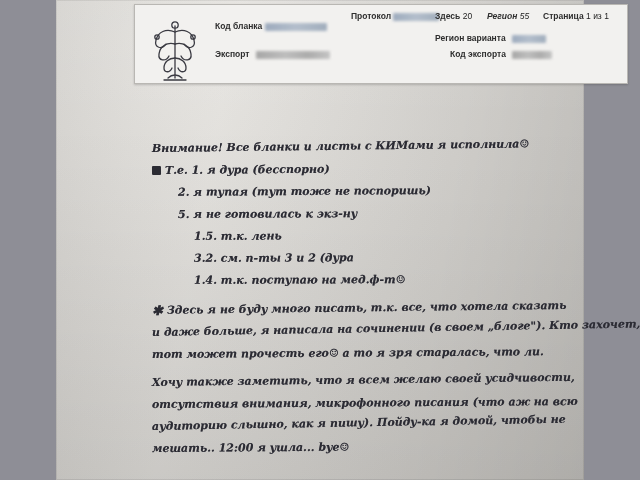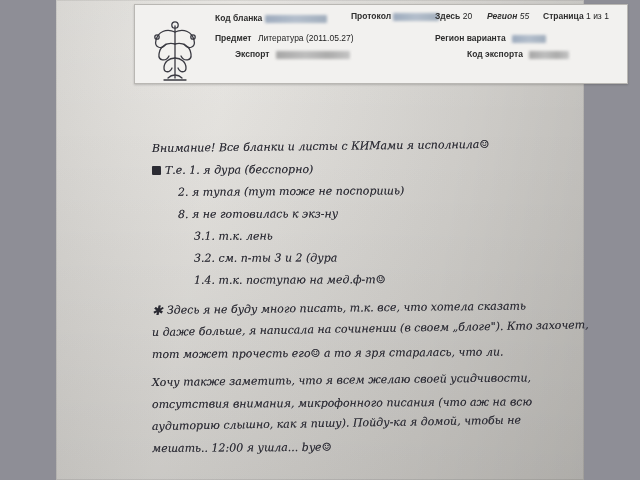--- a/index.html
+++ b/index.html
@@ -83,20 +83,21 @@
     position: absolute;
     left: 96px;
     top: 138px;
     width: 420px;
     height: 330px;
     z-index: 3;
     color: #2b2b33;
     font-family: "DejaVu Serif", serif;
     font-size: 11px;
     line-height: 22px;
+    font-weight: bold;
   }
   .hline {
     position: relative;
     white-space: nowrap;
     font-style: italic;
     transform-origin: left center;
     text-shadow: 0 0 0.6px rgba(40,40,55,0.55);
   }
   .hl-indent1 { padding-left: 26px; }
   .hl-indent2 { padding-left: 42px; }
@@ -122,21 +123,21 @@
   .r3 { transform: rotate(-1.0deg); }
   .r4 { transform: rotate(-0.2deg); }
 </style>
 </head>
 <body>
 
 <div id="sheet">
 
   <div id="form-box">
 
-    <div class="fld" style="left:80px; top:8px;">
+    <div class="fld" style="left:80px; top:16px;">
       <span class="lbl">Код бланка</span>
       <span class="redact blue" style="width:62px;"></span>
     </div>
 
     <div class="fld" style="left:216px; top:6px;">
       <span class="lbl">Протокол</span>
       <span class="redact blue" style="width:46px;"></span>
     </div>
 
     <div class="fld" style="left:300px; top:6px;">
@@ -149,36 +150,32 @@
       <span class="val">55</span>
     </div>
 
     <div class="fld" style="left:408px; top:6px;">
       <span class="lbl">Страница</span>
       <span class="val">1</span>
       <span class="val">из</span>
       <span class="val">1</span>
     </div>
 
-    <div class="fld" style="left:80px; top:28px;">
-      <span class="lbl">Предмет</span>
-      <span class="val" style="margin-left:4px;">Литература (2011.05.27)</span>
-    </div>
-
-    <div class="fld" style="left:80px; top:44px;margin-left:20px;">
+
+    <div class="fld" style="left:80px; top:44px;">
       <span class="lbl">Экспорт</span>
       <span class="redact" style="width:74px; margin-left:4px;"></span>
     </div>
 
     <div class="fld" style="left:300px; top:28px;">
       <span class="lbl">Регион варианта</span>
       <span class="redact blue" style="width:34px; margin-left:4px;"></span>
     </div>
 
-    <div class="fld" style="left:332px; top:44px;">
+    <div class="fld" style="left:315px; top:44px;">
       <span class="lbl">Код экспорта</span>
       <span class="redact" style="width:40px; margin-left:4px;"></span>
     </div>
   </div>
 
   <div id="emblem">
     <svg viewBox="0 0 62 70" width="62" height="70">
       <g stroke="#3a3a42" stroke-width="1.3" fill="none" stroke-linecap="round">
         <path d="M31 10 L31 62"></path>
         <path d="M31 16 C 22 12, 14 16, 12 24 C 10 32, 18 34, 22 28"></path>
@@ -201,24 +198,24 @@
     <div class="hline r1">
       <span>Внимание! Все бланки и листы с КИМами я исполнила</span><span class="smiley">☺</span>
     </div>
     <div class="hline r2">
       <span class="marker"></span><span>Т.е.       1. я дура (бесспорно)</span>
     </div>
     <div class="hline r2 hl-indent1">
       <span>2. я тупая (тут тоже не поспоришь)</span>
     </div>
     <div class="hline r4 hl-indent1">
-      <span>8. я не готовилась к экз-ну</span>
+      <span>5. я не готовилась к экз-ну</span>
     </div>
     <div class="hline r4 hl-indent2">
-      <span>3.1. т.к. лень</span>
+      <span>1.5. т.к. лень</span>
     </div>
     <div class="hline r4 hl-indent2">
       <span>3.2. см. п-ты 3 и 2 (дура</span>
     </div>
     <div class="hline r4 hl-indent2">
       <span>1.4. т.к. поступаю на мед.ф-т</span><span class="smiley">☺</span>
     </div>
     <div class="hline r1" style="margin-top:8px;">
       <span class="marker star">✱</span><span>Здесь я не буду много писать, т.к. все, что хотела сказать</span>
     </div>

